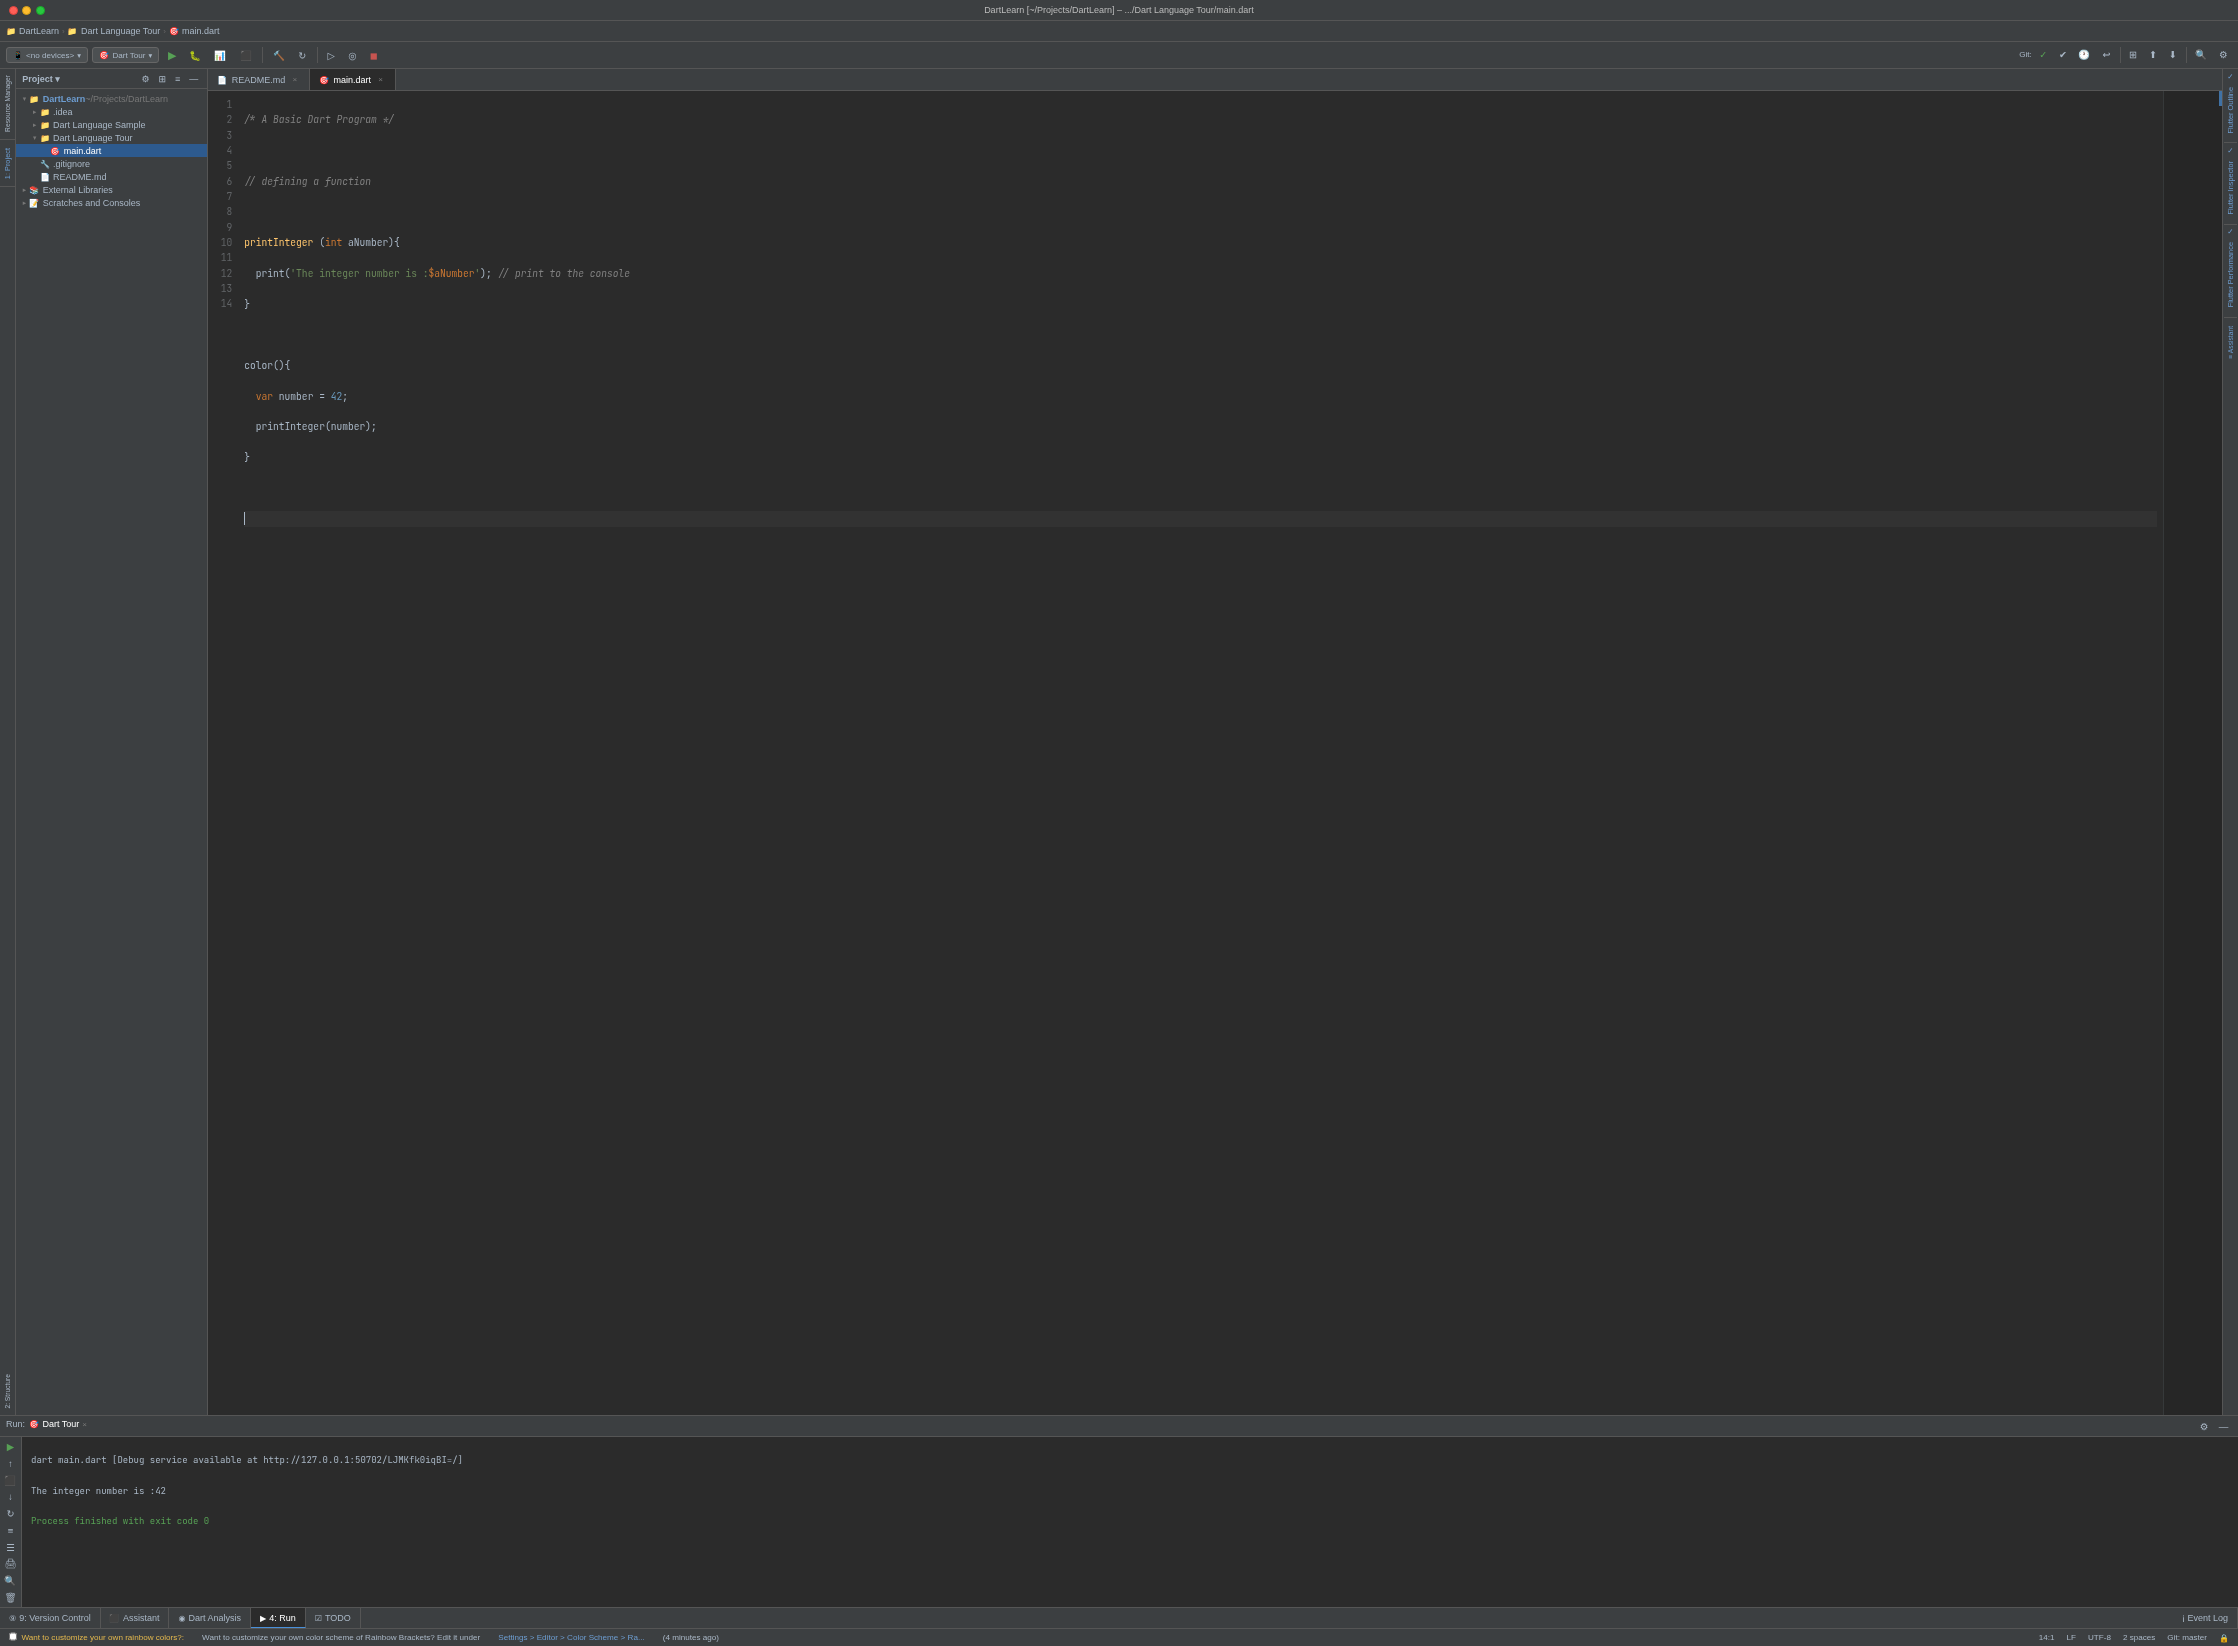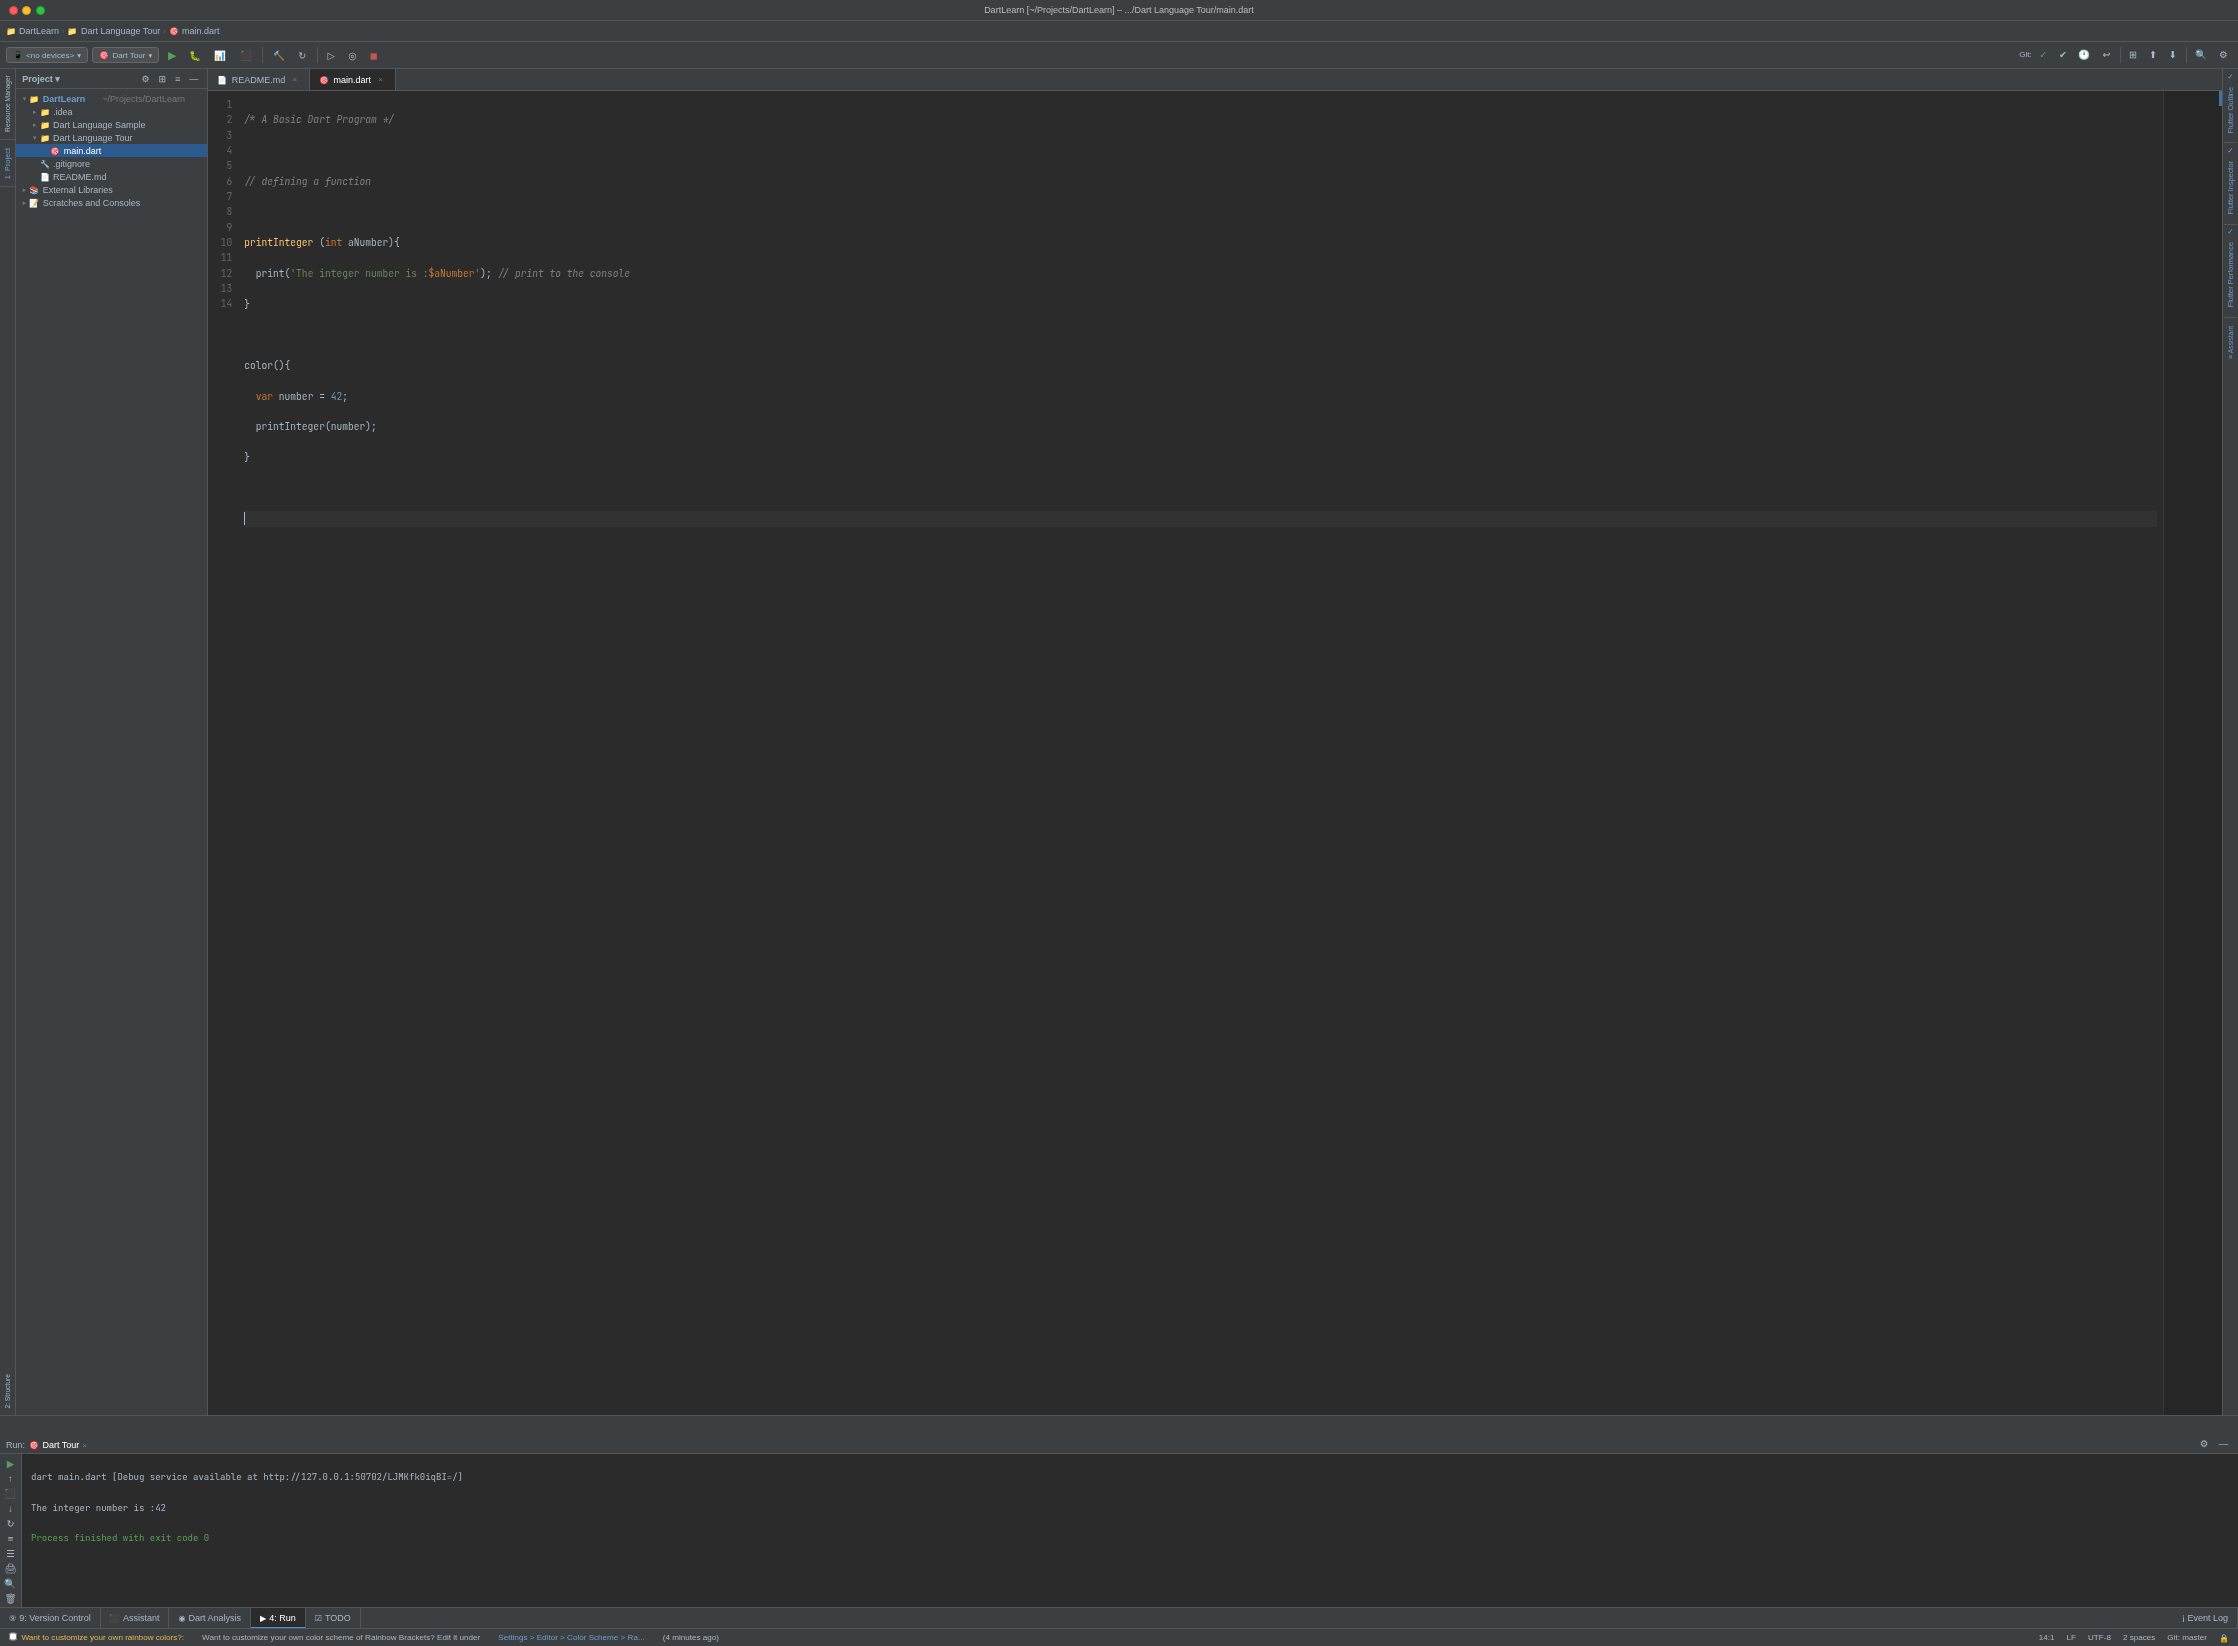--- a/index.html
+++ b/index.html
@@ -283,25 +283,25 @@
     .bottom-panel {
       height: 192px;
       background: #2b2b2b;
       border-top: 0.7px solid #555;
       display: flex;
       flex-direction: column;
       flex-shrink: 0;
     }
     .run-panel-header {
       display: flex;
-      align-items: flex-end;
+      align-items: flex-start;
       padding: 3px 6px;
       border-bottom: 0.7px solid #555;
       background: #3c3f41;
-      height: 38px;
+      height: 21px;
       gap: 4.4px;
       flex-shrink: 0;
     }
     .run-label {
       font-size: 9px;
       color: #a9b7c6;
     }
     .run-tab {
       display: flex;
       align-items: center;
@@ -532,21 +532,21 @@
         <button class="panel-action-btn">—</button>
       </div>
     </div>
     <div class="tree-view">
 
       <div class="tree-item">
         <span class="tree-indent" style="width:3px"></span>
         <span class="tree-arrow">▾</span>
         <span class="tree-icon icon-project">📁</span>
         <span style="color:#6d9dd1;font-weight:bold">DartLearn</span>
-        <span style="color:#777;margin-left:17px">~/Projects/DartLearn</span>
+        <span style="color:#777;margin-left:0">~/Projects/DartLearn</span>
       </div>
 
       <div class="tree-item">
         <span class="tree-indent" style="width:13.3px"></span>
         <span class="tree-arrow">▸</span>
         <span class="tree-icon icon-folder">📁</span>
         <span>.idea</span>
       </div>
 
       <div class="tree-item">

